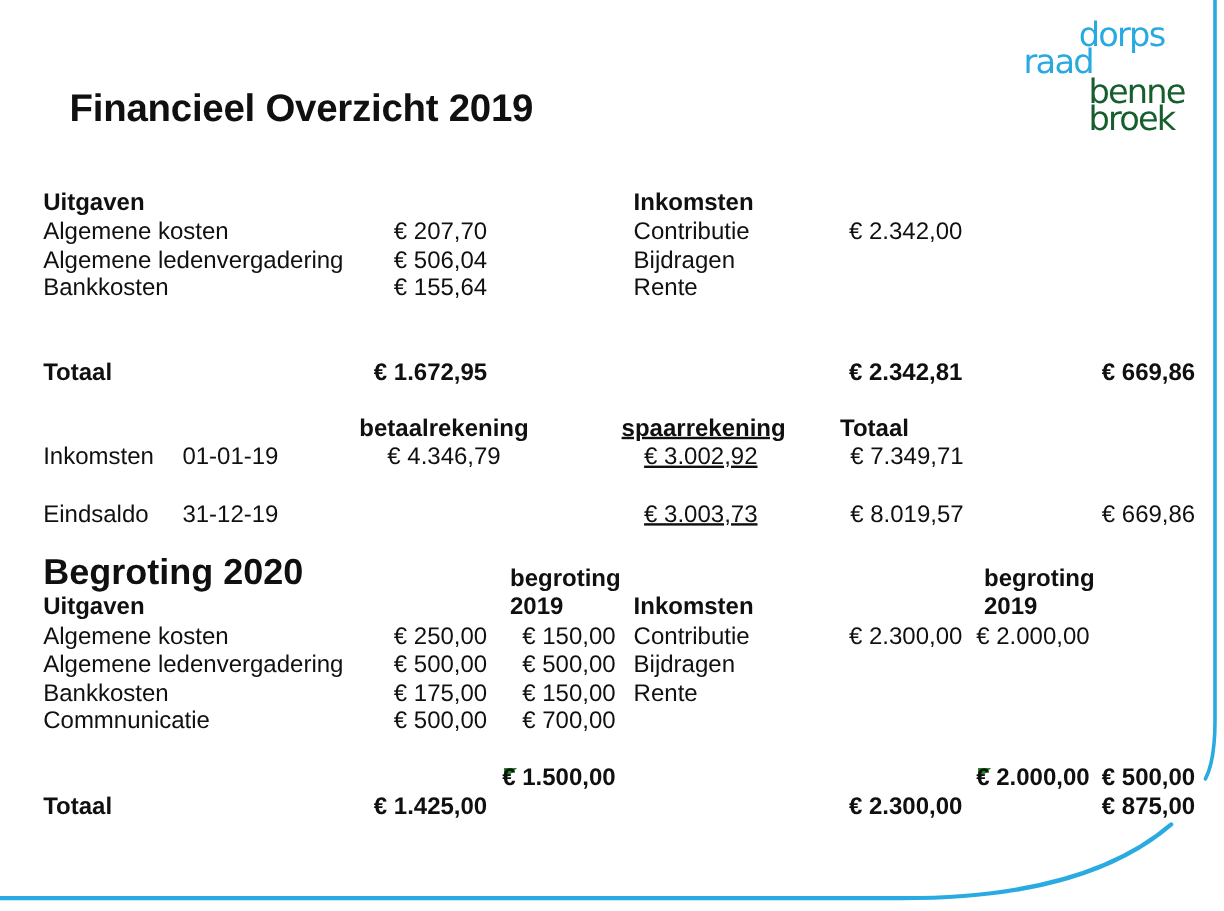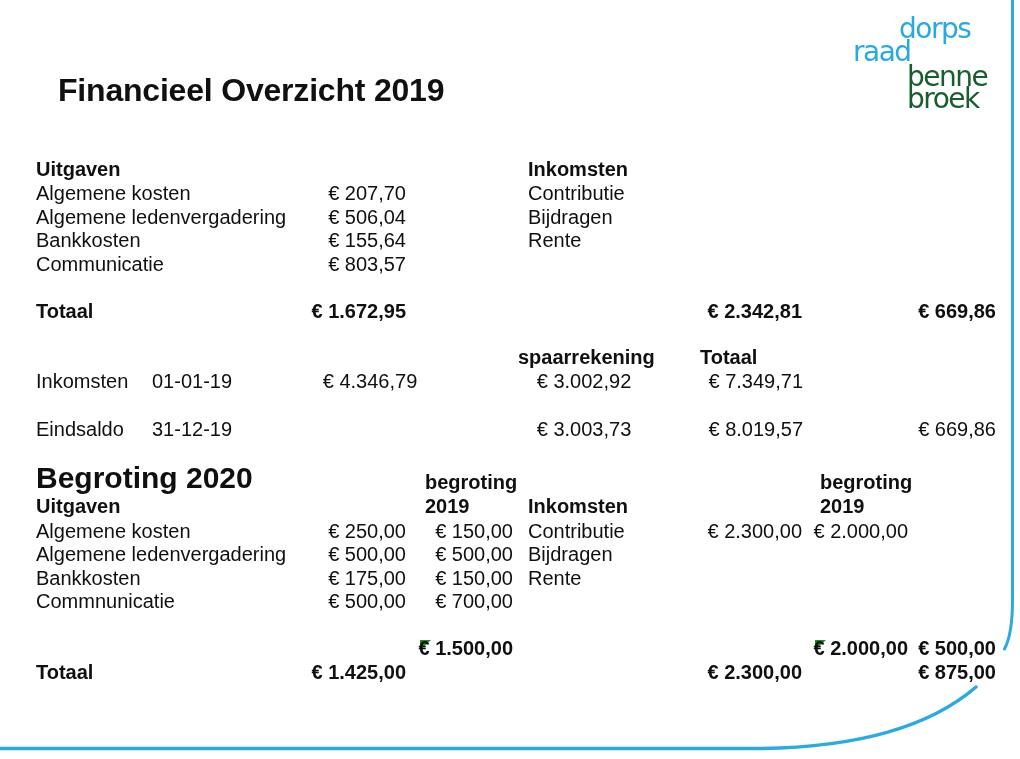--- a/index.html
+++ b/index.html
@@ -16,21 +16,21 @@
   .c{position:absolute;top:0;}
   .lbl{left:36px;}
   .date{left:152px;}
   .amt1{left:286px;width:120px;text-align:right;}
   .b19a{left:407px;width:106px;text-align:right;}
   .lbl2{left:528px;}
   .amt2{left:660px;width:142px;text-align:right;}
   .b19b{left:788px;width:120px;text-align:right;}
   .res{left:876px;width:120px;text-align:right;}
   .sc1{left:296px;width:148px;text-align:center;}
-  .sc2{left:518px;width:132px;text-align:center;}
+  .sc2{left:518px;width:132px;text-align:center;text-decoration:underline;}
   .sc3h{left:700px;}
   .sc3{left:663px;width:140px;text-align:right;}
   .bgh1{left:425px;}
   .bgh2{left:820px;}
   .b{font-weight:700;}
   
   .note-tri{position:absolute;top:3px;width:0;height:0;border-top:10px solid #1E8C1E;border-right:11px solid transparent;}
   .tri1{left:420px;}
   .tri2{left:815px;}
   
@@ -63,45 +63,43 @@
 
   <div class="row" style="top:158px">
     <span class="c lbl b">Uitgaven</span>
     <span class="c lbl2 b">Inkomsten</span>
   </div>
 
   <div class="row" style="top:182px">
     <span class="c lbl">Algemene kosten</span>
     <span class="c amt1">€ 207,70</span>
     <span class="c lbl2">Contributie</span>
+    <span class="c amt2">€ 2.342,00</span>
   </div>
   <div class="row" style="top:206px">
     <span class="c lbl">Algemene ledenvergadering</span>
     <span class="c amt1">€ 506,04</span>
     <span class="c lbl2">Bijdragen</span>
     <span class="c amt2"></span>
   </div>
   <div class="row" style="top:229px">
     <span class="c lbl">Bankkosten</span>
     <span class="c amt1">€ 155,64</span>
     <span class="c lbl2">Rente</span>
   </div>
-  <div class="row" style="top:253px">
-    <span class="c lbl">Communicatie</span>
-    <span class="c amt1">€ 803,57</span>
-  </div>
 
   <div class="row" style="top:300px">
     <span class="c lbl b">Totaal</span>
     <span class="c amt1 b">€ 1.672,95</span>
     <span class="c amt2 b">€ 2.342,81</span>
     <span class="c res b">€ 669,86</span>
   </div>
 
   <div class="row" style="top:346px">
+    <span class="c sc1 b">betaalrekening</span>
     <span class="c sc2 b">spaarrekening</span>
     <span class="c sc3h b">Totaal</span>
   </div>
   <div class="row" style="top:370px">
     <span class="c lbl">Inkomsten</span>
     <span class="c date">01-01-19</span>
     <span class="c sc1">€ 4.346,79</span>
     <span class="c sc2">€ 3.002,92</span>
     <span class="c sc3">€ 7.349,71</span>
   </div>

